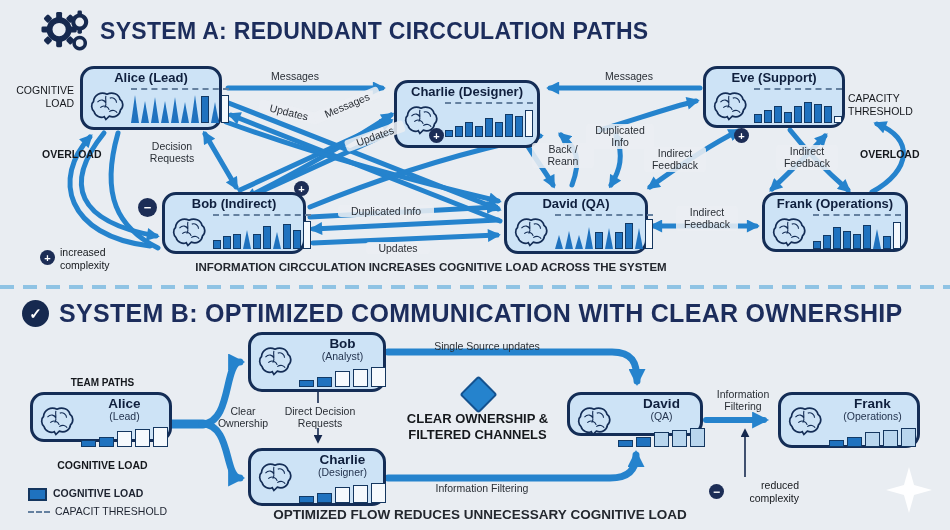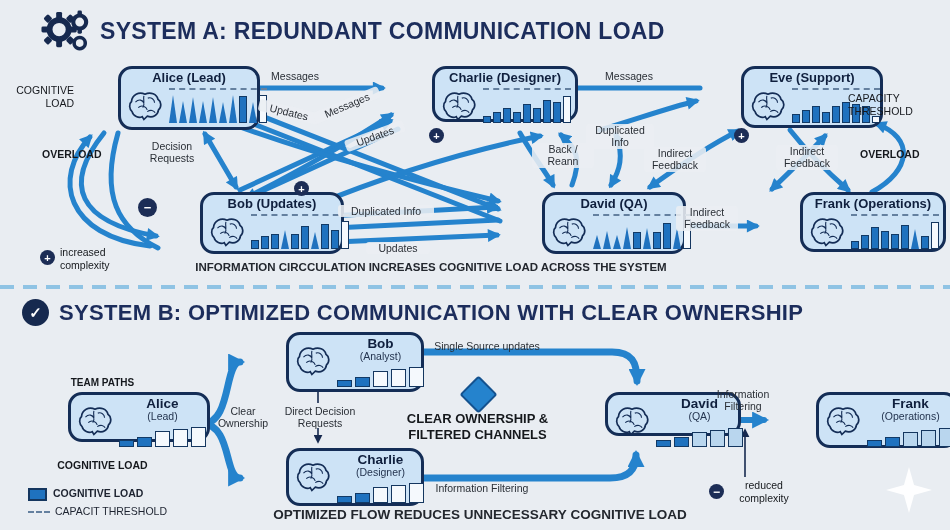--- a/index.html
+++ b/index.html
@@ -1,21 +1,21 @@
 <!DOCTYPE html>
 <html><head>
 <meta charset="utf-8">
 <style>
   html,body{margin:0;padding:0;}
   .canvas{position:relative;width:950px;height:530px;background:#e9edf2;
     font-family:"Liberation Sans",sans-serif;overflow:hidden;color:#1c2d5c;}
   
   .arrows{position:absolute;inset:0;z-index:1;pointer-events:none;}
   .node{position:absolute;z-index:2;background:#cde3f6;border:3px solid #142d56;
-    border-radius:14px;box-sizing:border-box;padding:2px 6px 4px 6px;margin-left:38px;}
+    border-radius:14px;box-sizing:border-box;padding:2px 6px 4px 6px;}
   .node-title{text-align:center;font-weight:bold;font-size:13px;color:#0f1f3d;line-height:1.15;}
   .node-body{display:flex;align-items:flex-end;gap:4px;}
   .brain{width:36px;height:32px;color:#142d56;flex:0 0 auto;margin-bottom:1px;}
   .chart{flex:1;display:flex;flex-direction:column;}
   .capline{border-top:2px dashed #64809f;margin:2px 2px 1px 2px;}
   .bars{display:flex;align-items:flex-end;gap:2px;height:32px;padding:0 2px;}
   .bar{width:8px;background:#1f72bf;border:1px solid #123a66;box-sizing:border-box;}
   .bar.empty{background:#f5f9fd;border:1.5px solid #14365f;}
   .bar.light{background:#b9d6ee;border:1.5px solid #14365f;}
   .bar.tri{clip-path:polygon(0 100%,50% 0,100% 100%);border:none;}
@@ -133,21 +133,21 @@
         <rect x="3.2" y="3.4" width="4.4" height="4.4" rx="1" transform="rotate(45 5.4 5.6)"></rect>
         <rect x="18.4" y="3.4" width="4.4" height="4.4" rx="1" transform="rotate(-45 20.6 5.6)"></rect>
         <rect x="3.2" y="18.2" width="4.4" height="4.4" rx="1" transform="rotate(-45 5.4 20.4)"></rect>
         <rect x="18.4" y="18.2" width="4.4" height="4.4" rx="1" transform="rotate(45 20.6 20.4)"></rect>
         <path d="M27 12.2 a5.8 5.8 0 1 0-.01 0z M27 9.4 a3 3 0 1 1 0-6 3 3 0 0 1 0 6z" fill-rule="evenodd" transform="translate(0,1.5)"></path>
         <rect x="25.5" y="0" width="3" height="3.4" rx="1"></rect>
           <rect x="25.5" y="12.4" width="3" height="3.4" rx="1"></rect>
         <path d="M27 27.2 a5 5 0 1 0-.01 0z M27 24.8 a2.6 2.6 0 1 1 0-5.2 2.6 2.6 0 0 1 0 5.2z" fill-rule="evenodd"></path>
       </g>
     </svg>
-    <div class="hdr-title" style="font-size:23px;">SYSTEM A: REDUNDANT COMMUNICATION LOAD</div>
+    <div class="hdr-title" style="font-size:23px;">SYSTEM A: REDUNDANT CIRCCULATION PATHS</div>
   </div>
   <div class="sub" style="left:121px;top:261px;width:620px;font-size:11.5px;">INFORMATION CIRCCULATION INCREASES COGNITIVE LOAD ACROSS THE SYSTEM</div>
 
   <div class="sidelabel" style="left:8px;top:84px;width:66px;text-align:right;font-weight:normal;">COGNITIVE LOAD</div>
   <div class="sidelabel" style="left:848px;top:92px;width:72px;font-weight:normal;">CAPACITY THRESHOLD</div>
   <div class="sidelabel" style="left:42px;top:148px;">OVERLOAD</div>
   <div class="sidelabel" style="left:860px;top:148px;">OVERLOAD</div>
 
   <div class="node" style="left:80px;top:66px;width:142px;height:64px;">
     <div class="node-title">Alice (Lead)</div>
@@ -165,21 +165,21 @@
             <div class="bar tri" style="height: 26px;"></div>
             <div class="bar tri" style="height: 21px;"></div>
             <div class="bar tri" style="height: 28px;"></div>
             <div class="bar" style="height: 27px;"></div>
             <div class="bar tri" style="height: 21px;"></div>
             <div class="bar empty" style="height: 28px;"></div>
           </div>
         </div>
       </div>
   </div>
-  <div class="node" style="left:394px;top:66px;width:146px;height:56px;">
+  <div class="node" style="left:394px;top:80px;width:146px;height:68px;">
     <div class="node-title">Charlie (Designer)</div>
     <div class="node-body">
         <svg class="brain">
           <use href="#brain"></use>
         </svg>
       <div class="chart">
           <div class="capline"></div>
         <div class="bars">
             <div class="bar" style="height: 7px;"></div>
             <div class="bar" style="height: 11px;"></div>
@@ -210,21 +210,21 @@
             <div class="bar" style="height: 17px;"></div>
             <div class="bar" style="height: 21px;"></div>
             <div class="bar" style="height: 19px;"></div>
             <div class="bar" style="height: 17px;"></div>
             <div class="bar empty" style="height: 7px;"></div>
           </div>
         </div>
       </div>
   </div>
   <div class="node" style="left:162px;top:192px;width:144px;height:62px;">
-    <div class="node-title">Bob (Updates)</div>
+    <div class="node-title">Bob (Indirect)</div>
     <div class="node-body">
         <svg class="brain">
           <use href="#brain"></use>
         </svg>
       <div class="chart">
           <div class="capline"></div>
         <div class="bars">
             <div class="bar" style="height: 9px;"></div>
             <div class="bar" style="height: 13px;"></div>
             <div class="bar" style="height: 15px;"></div>
@@ -303,21 +303,21 @@
   <div class="pm" style="left:294px;top:181px;width:15px;height:15px;font-size:11px;">+</div>
   <div class="pm" style="left:734px;top:128px;width:15px;height:15px;font-size:11px;">+</div>
   <div class="pm" style="left:138px;top:198px;width:19px;height:19px;font-size:13px;">−</div>
   <div class="pm" style="left:40px;top:250px;width:15px;height:15px;font-size:11px;">+</div>
   <div class="callout" style="left:60px;top:246px;width:80px;font-size:10.5px;font-weight:normal;text-align:left;">increased complexity</div>
 
   <div class="divider" style="top:285px;"></div>
 
   <div class="hdr" style="left:22px;top:299px;">
     <div class="chk">✓</div>
-    <div class="hdr-title" style="font-size:22px;">SYSTEM B: OPTIMIZED COMMUNICATION WITH CLEAR OWNERSHIP</div>
+    <div class="hdr-title" style="font-size:25px;">SYSTEM B: OPTIMIZED COMMUNICATION WITH CLEAR OWNERSHIP</div>
   </div>
 
   <div class="sidelabel" style="left:55px;top:377px;width:95px;text-align:center;font-size:10px;">TEAM PATHS</div>
   <div class="sidelabel" style="left:50px;top:459px;width:105px;text-align:center;">COGNITIVE LOAD</div>
 
   <div class="node nodeB" style="left:30px;top:392px;width:142px;height:50px;">
     <div class="node-body">
         <svg class="brain">
           <use href="#brain"></use>
         </svg>
@@ -409,21 +409,21 @@
 
   <div class="elabel plain" style="left:420px;top:340px;width:130px;">Single Source updates</div>
   <div class="elabel plain" style="left:204px;top:405px;width:74px;">Clear Ownership</div>
   <div class="elabel plain" style="left:272px;top:405px;width:92px;">Direct Decision Requests</div>
   <div class="elabel plain" style="left:425px;top:482px;width:110px;">Information Filtering</div>
   <div class="elabel plain" style="left:704px;top:388px;width:74px;">Information Filtering</div>
 
   <div class="diamond" style="left:465px;top:381px;"></div>
   <div class="callout" style="left:405px;top:411px;width:145px;font-size:13px;">CLEAR OWNERSHIP &amp; FILTERED CHANNELS</div>
   <div class="pm" style="left:709px;top:484px;width:15px;height:15px;font-size:12px;">−</div>
-  <div class="callout" style="left:729px;top:479px;width:70px;font-size:10.5px;font-weight:normal;text-align:center;">reduced complexity</div>
+  <div class="callout" style="left:729px;top:479px;width:70px;font-size:10.5px;font-weight:normal;text-align:right;">reduced complexity</div>
   <div class="sub" style="left:125px;top:507px;width:710px;font-size:13.5px;">OPTIMIZED FLOW REDUCES UNNECESSARY COGNITIVE LOAD</div>
 
   <div class="legend" style="left:28px;top:487px;">
     <div class="row"><span class="sw"></span><span>COGNITIVE LOAD</span></div>
     <div class="row" style="font-weight:normal;"><span class="dl"></span><span>CAPACIT THRESHOLD</span></div>
   </div>
 
   <div class="sparkle" style="left:886px;top:467px;"></div>
 </div>
 

